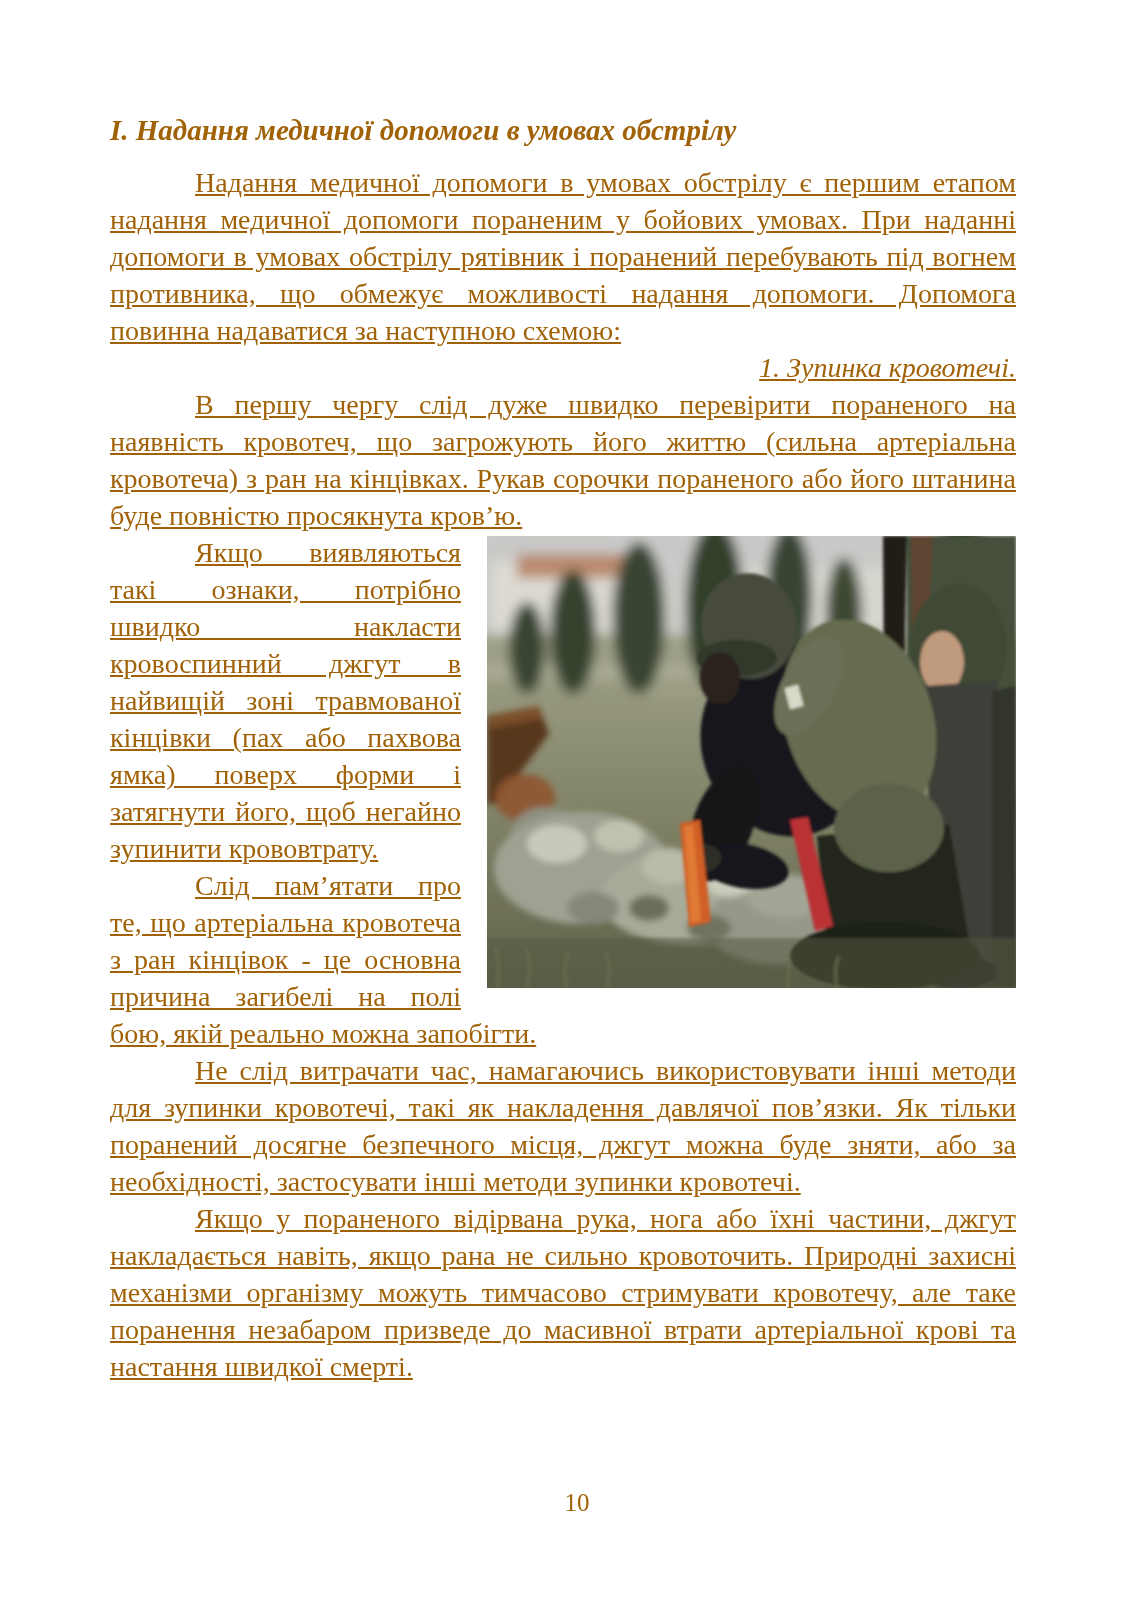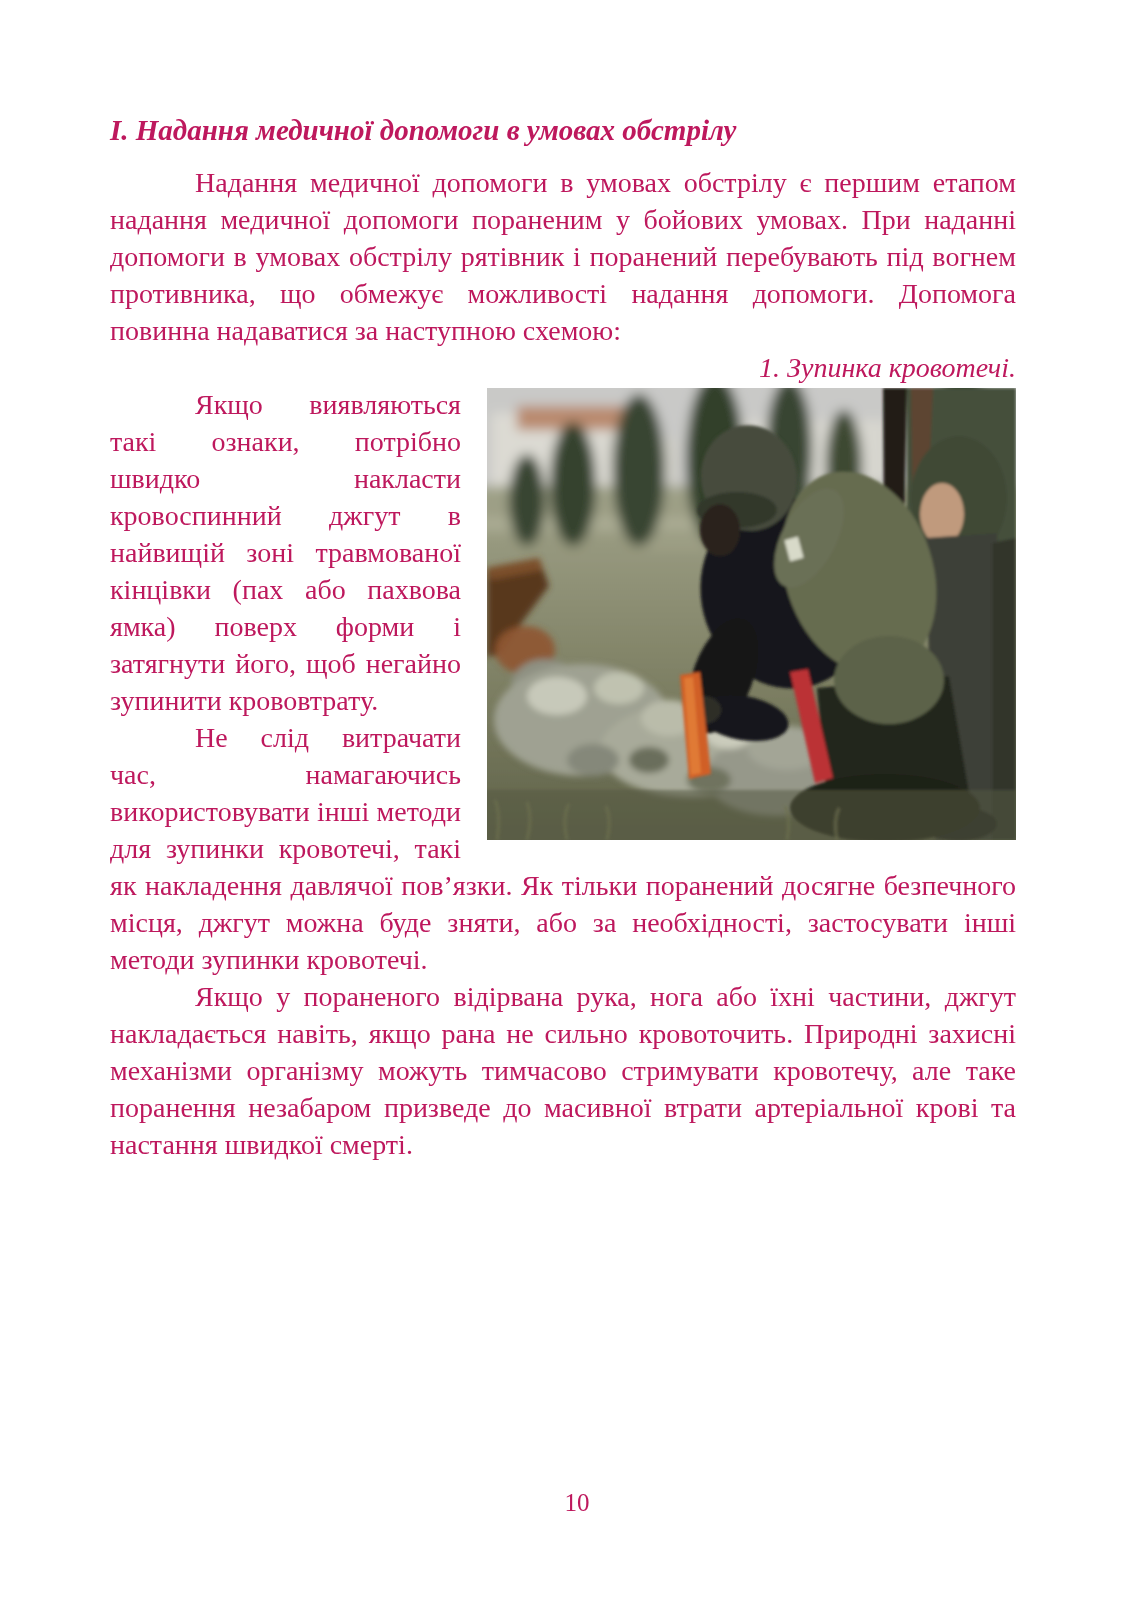--- a/index.html
+++ b/index.html
@@ -2,40 +2,41 @@
 <html lang="uk"><head>
 <meta charset="utf-8">
 <style>
   html,body { margin:0; padding:0; background:#ffffff; }
   .page {
     position: relative;
     width: 1142px;
     height: 1615px;
     margin: 0 auto;
     background: #ffffff;
-    color: #be185d;
+    color: #a16207;
     font-family: "Liberation Serif", "DejaVu Serif", serif;
     font-size: 28px;
     line-height: 37px;
     box-sizing: border-box;
     padding: 110px 126px 0 110px;
     overflow: hidden;
     text-align: justify;
   }
   .heading {
     font-size: 29px;
     font-weight: bold;
     font-style: italic;
     line-height: 40px;
     margin: 0 0 14px 0;
     text-align: left;
   }
   .page p {
     margin: 0;
     text-indent: 85px;
+    text-decoration: underline;
   }
   .page p.sub {
     font-style: italic;
     text-align: right;
   }
   .photo-float {
     float: right;
     width: 529px;
     height: 452px;
     margin: 2px 0 6px 26px;
@@ -56,20 +57,21 @@
 <body>
 
 <div class="page">
 
   <h1 class="heading">І. Надання медичної допомоги в умовах обстрілу</h1>
 
   <p>Надання медичної допомоги в умовах обстрілу є першим етапом надання медичної допомоги пораненим у бойових умовах. При наданні допомоги в умовах обстрілу рятівник і поранений перебувають під вогнем противника, що обмежує можливості надання допомоги. Допомога повинна надаватися за наступною схемою:</p>
 
   <p class="sub">1. Зупинка кровотечі.</p>
 
+  <p>В першу чергу слід дуже швидко перевірити пораненого на наявність кровотеч, що загрожують його життю (сильна артеріальна кровотеча) з ран на кінцівках. Рукав сорочки пораненого або його штанина буде повністю просякнута кров’ю.</p>
 
   <div class="photo-float">
     <svg viewBox="0 0 529 452" preserveAspectRatio="none" aria-hidden="true">
       <defs>
         <filter id="b6" x="-20%" y="-20%" width="140%" height="140%">
             <feGaussianBlur stdDeviation="6"></feGaussianBlur>
           </filter>
         <filter id="b3" x="-20%" y="-20%" width="140%" height="140%">
             <feGaussianBlur stdDeviation="3"></feGaussianBlur>
           </filter>
@@ -156,20 +158,21 @@
         <polygon points="303,284 321,281 346,390 328,395" fill="#bb3034"></polygon>
 
         <rect x="-4" y="402" width="537" height="54" fill="#565941" opacity="0.55"></rect>
         <path d="M10,452 q4,-26 -2,-40 M40,452 q6,-22 0,-38 M80,452 q-5,-24 2,-36 M120,452 q5,-20 -1,-34 M300,452 q4,-22 -2,-34 M350,452 q-4,-20 2,-32" stroke="#6d7050" stroke-width="3" fill="none" opacity="0.7"></path>
       </g>
     </svg>
   </div>
 
   <p>Якщо виявляються такі ознаки, потрібно швидко накласти кровоспинний джгут в найвищій зоні травмованої кінцівки (пах або пахвова ямка) поверх форми і затягнути його, щоб негайно зупинити крововтрату.</p>
 
+  <p>Слід пам’ятати про те, що артеріальна кровотеча з ран кінцівок - це основна причина загибелі на полі бою, якій реально можна запобігти.</p>
 
   <p>Не слід витрачати час, намагаючись використовувати інші методи для зупинки кровотечі, такі як накладення давлячої пов’язки. Як тільки поранений досягне безпечного місця, джгут можна буде зняти, або за необхідності, застосувати інші методи зупинки кровотечі.</p>
 
   <p>Якщо у пораненого відірвана рука, нога або їхні частини, джгут накладається навіть, якщо рана не сильно кровоточить. Природні захисні механізми організму можуть тимчасово стримувати кровотечу, але таке поранення незабаром призведе до масивної втрати артеріальної крові та настання швидкої смерті.</p>
 
   <div class="page-number">10</div>
 
 </div>
 
 </body></html>

